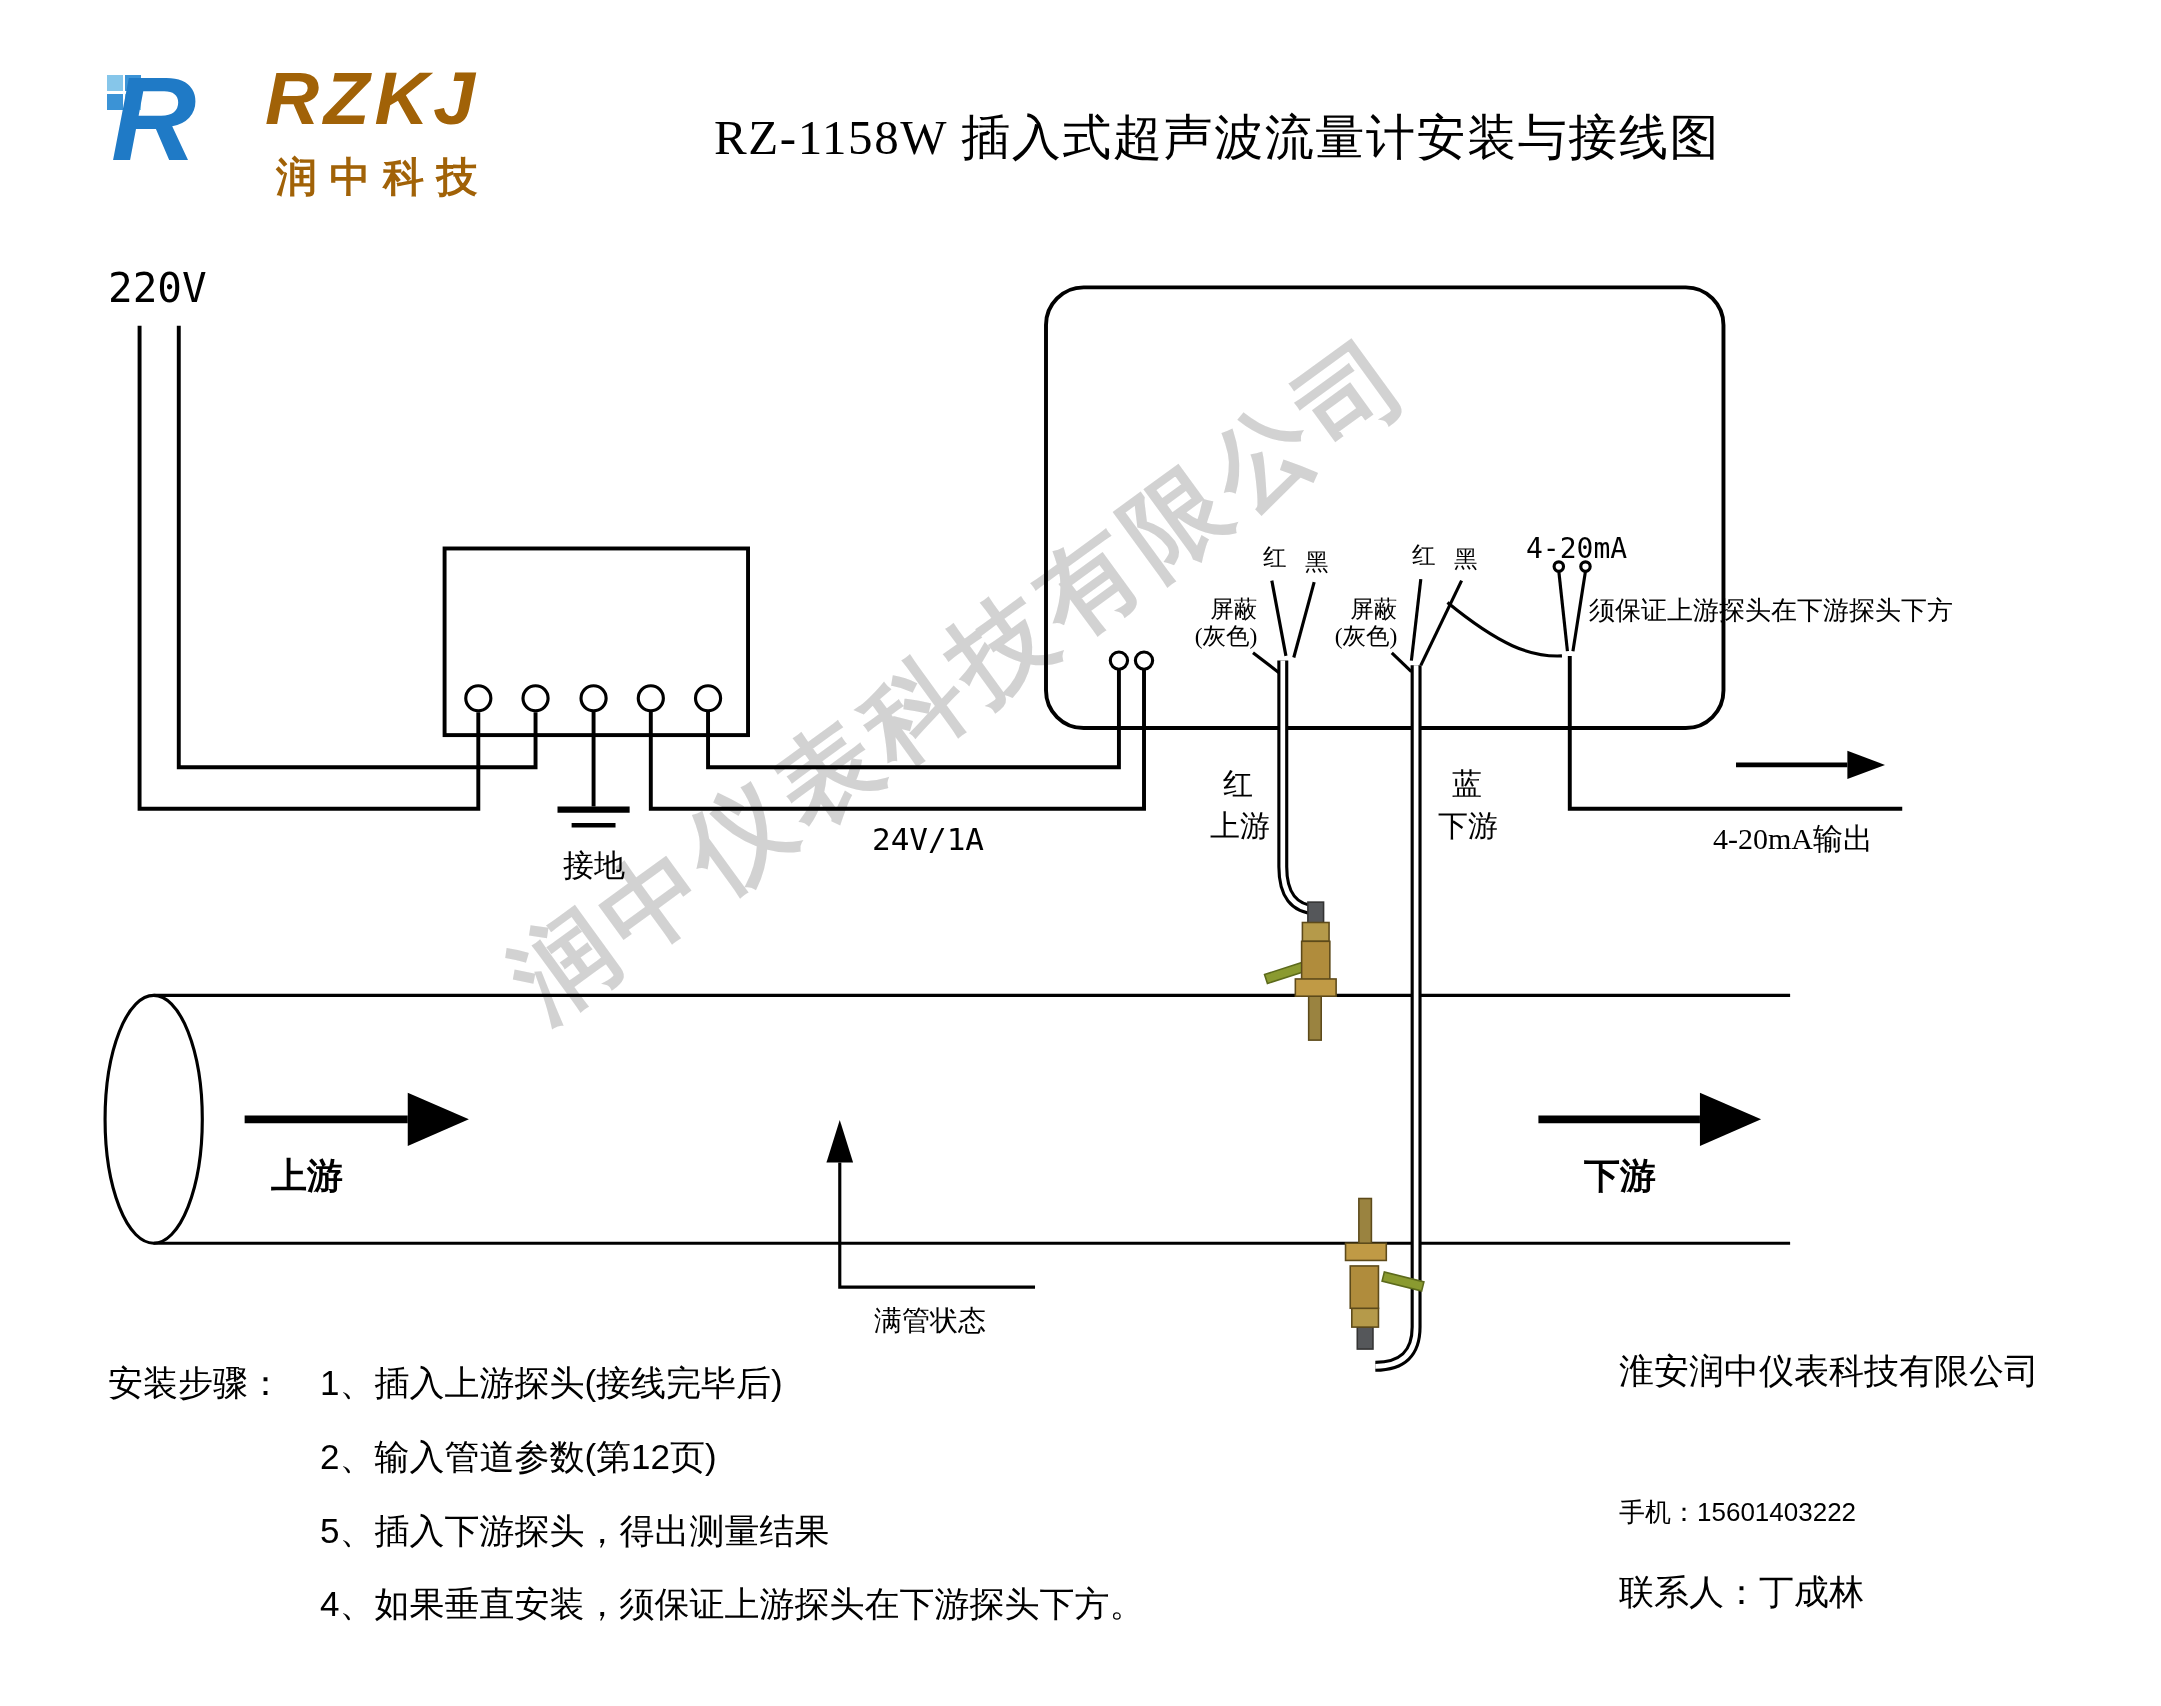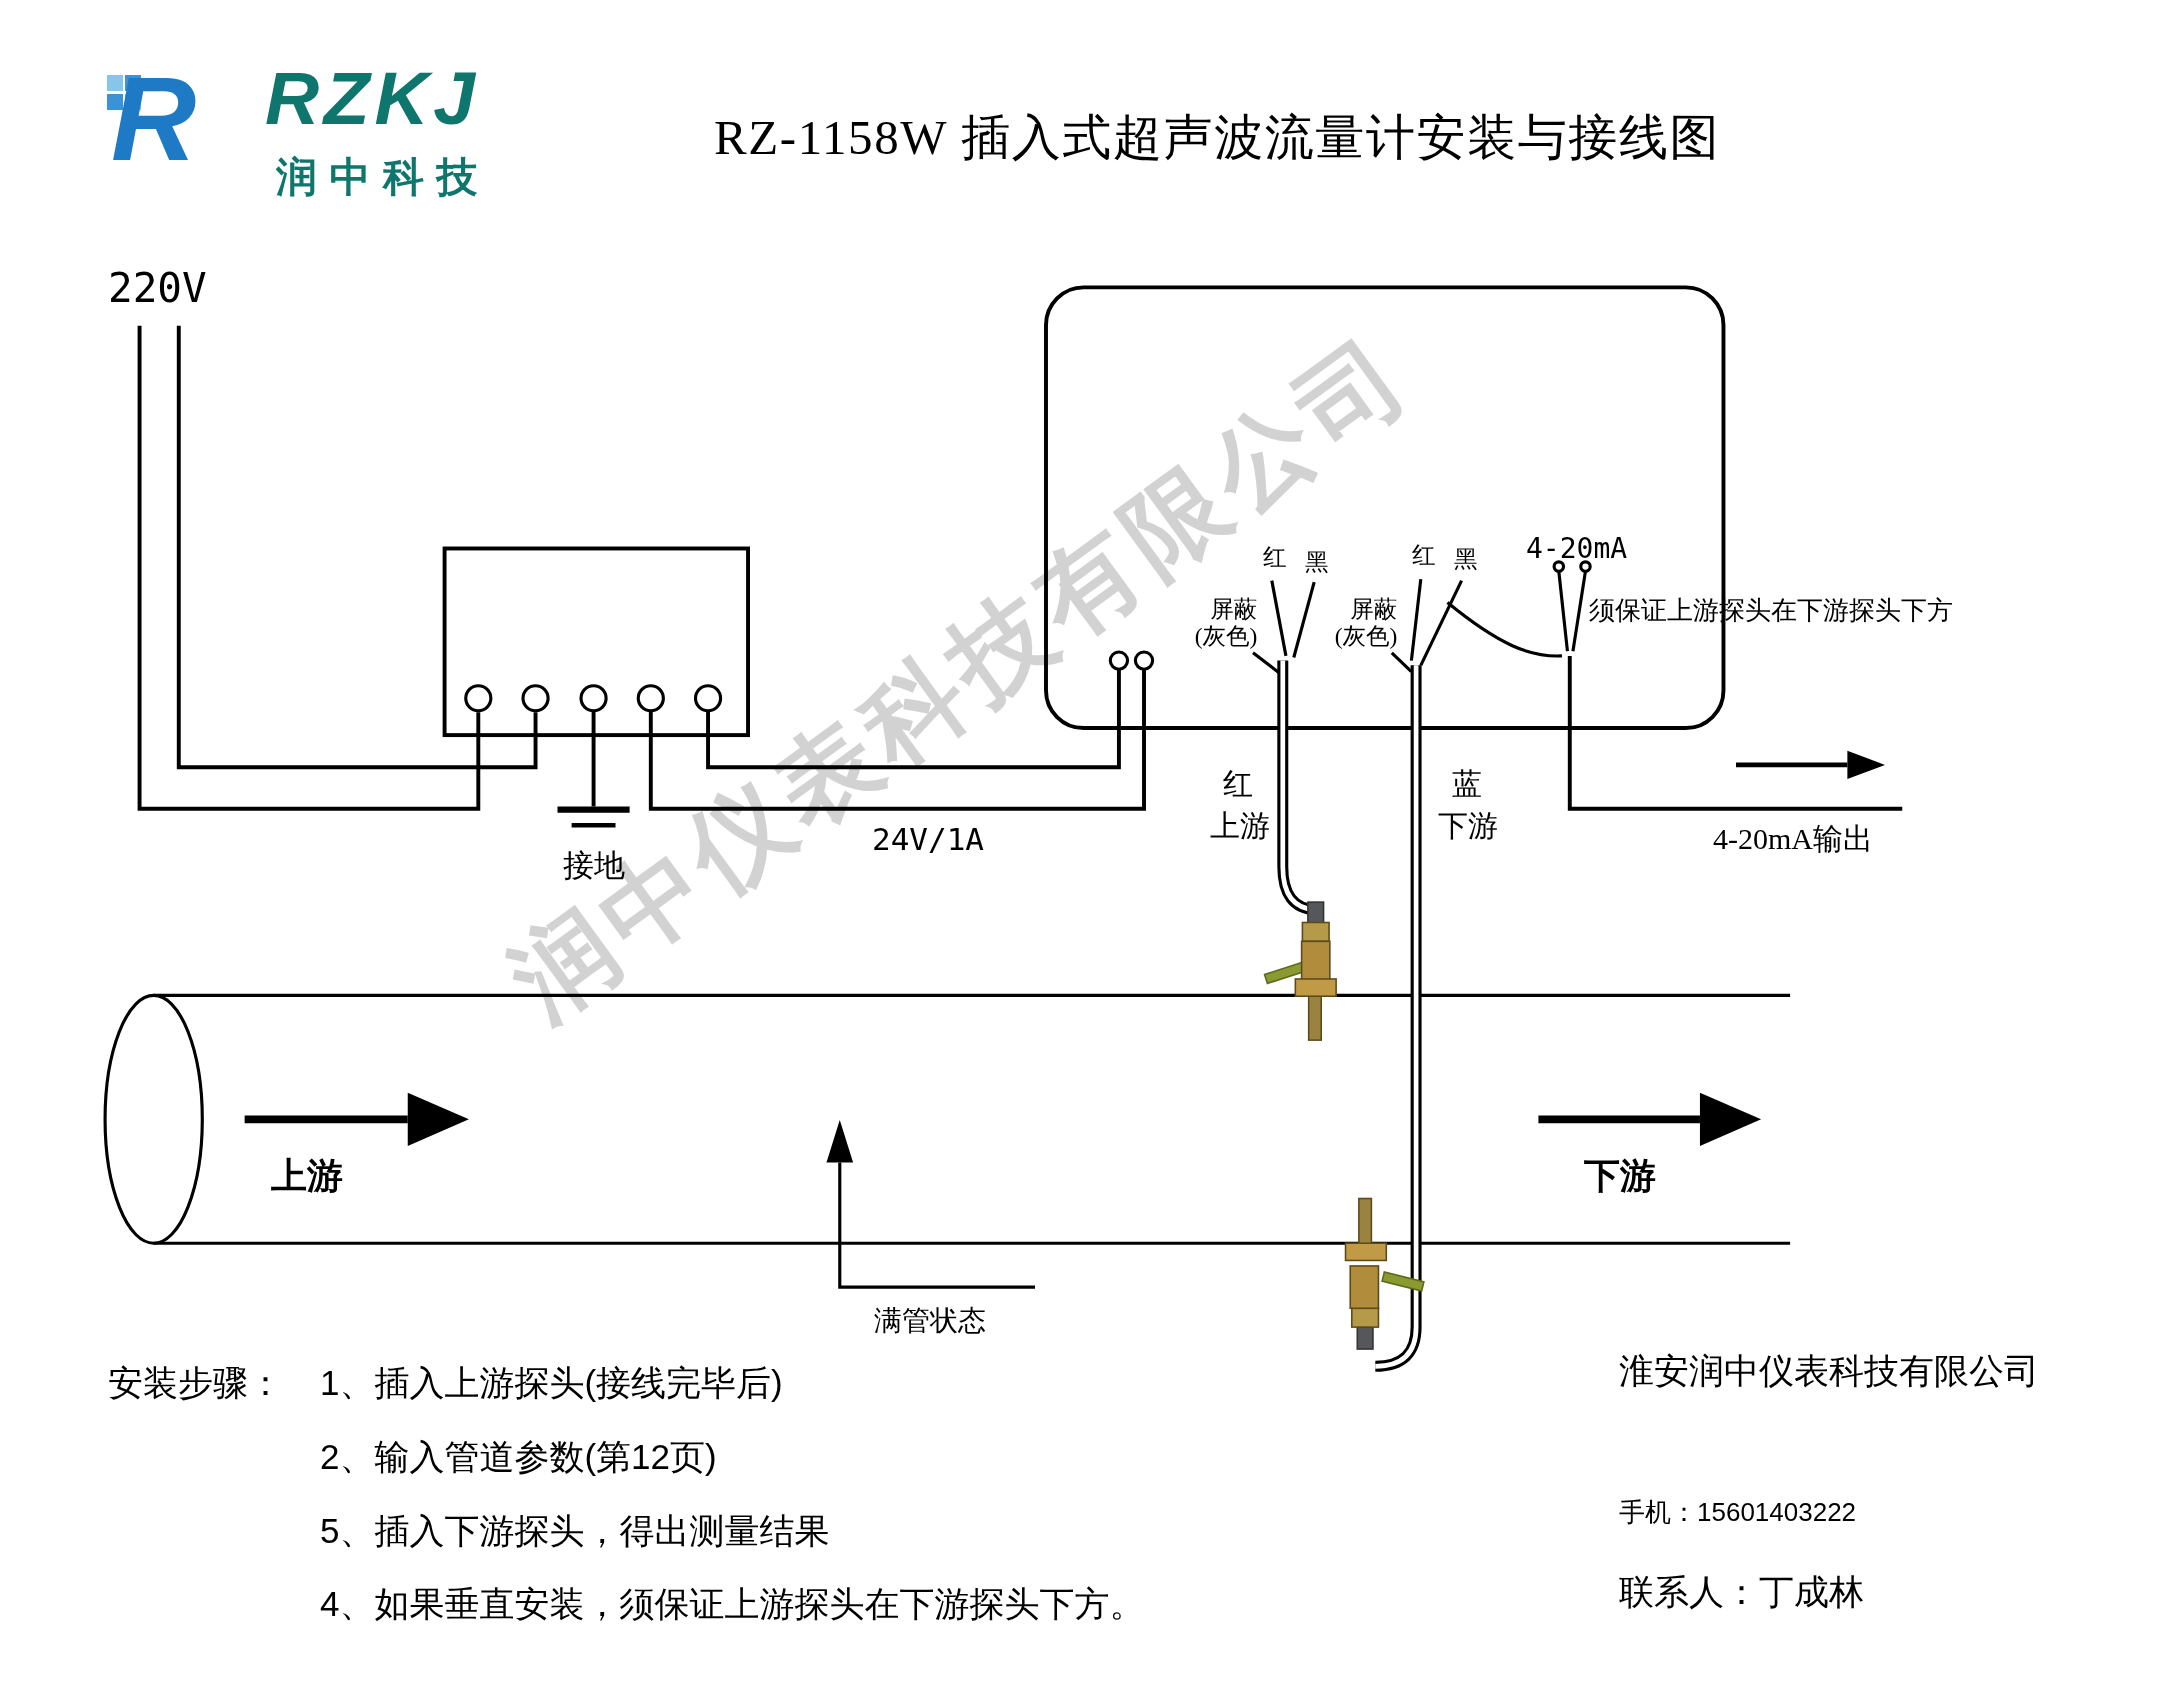--- a/index.html
+++ b/index.html
@@ -8,21 +8,21 @@
   .layer{position:absolute;left:0;top:0;z-index:2;}
   .lbl{position:absolute;white-space:nowrap;z-index:3;color:#000;line-height:1.15;}
   .sans{font-family:"Liberation Sans",sans-serif;}
   .mono{font-family:"DejaVu Sans Mono",monospace;}
   .serif{font-family:"Liberation Serif",serif;text-align:center;}
   .c{transform:translateX(-50%);text-align:right;margin-top:9px;}
   .wm{position:absolute;z-index:1;left:486px;top:941px;transform-origin:0 0;
       transform:rotate(-36deg);font-size:100px;font-weight:bold;color:#c8c8c8;
       letter-spacing:7.8px;opacity:.8;white-space:nowrap;font-family:"Liberation Sans",sans-serif;}
   .logo-sq{position:absolute;z-index:3;}
-  .blue{color:#0f766e;}
+  .blue{color:#a16207;}
 </style>
 </head>
 <body>
 
 <div class="canvas">
 
   <div class="wm">润中仪表科技有限公司</div>
 
   <svg class="layer" width="2161" height="1707" viewBox="0 0 2756 2176">
 

